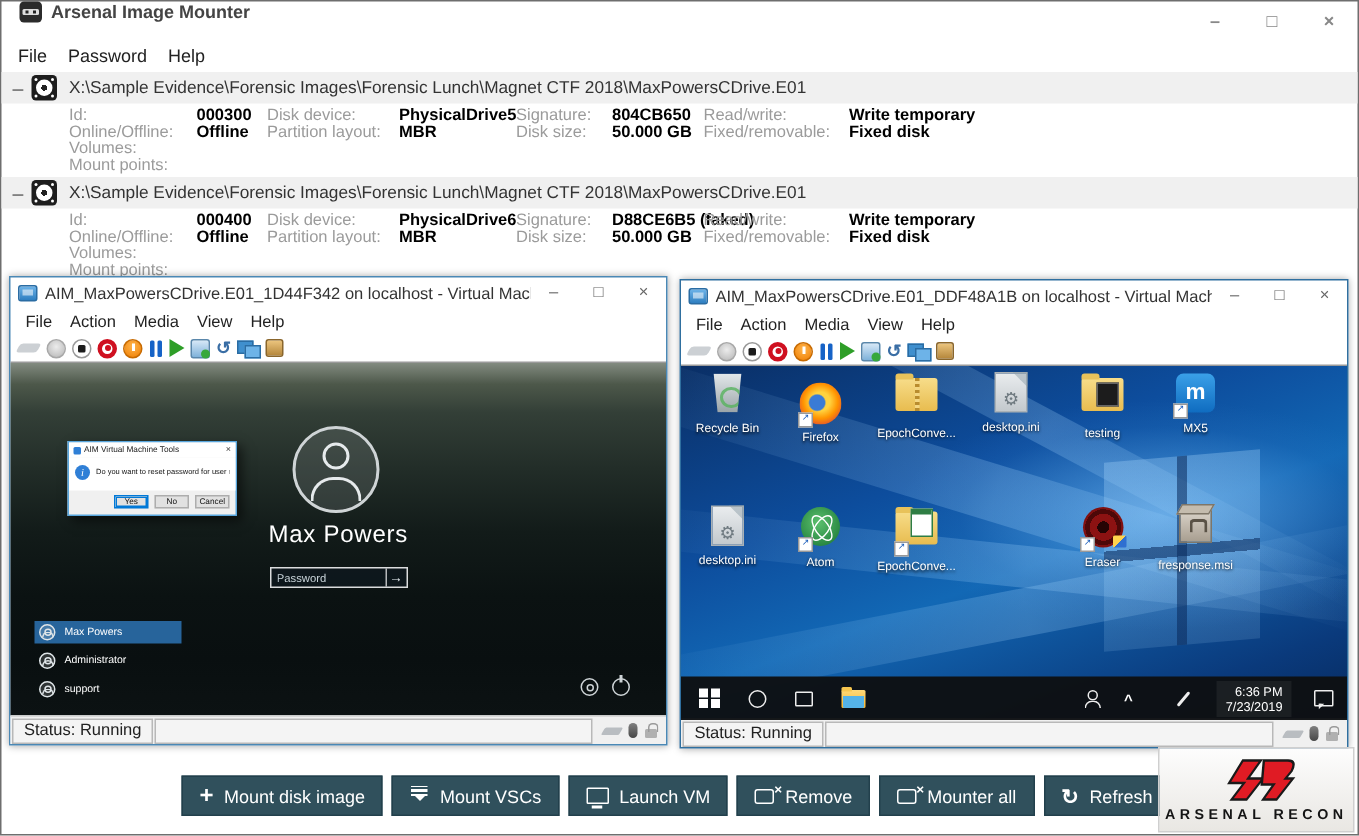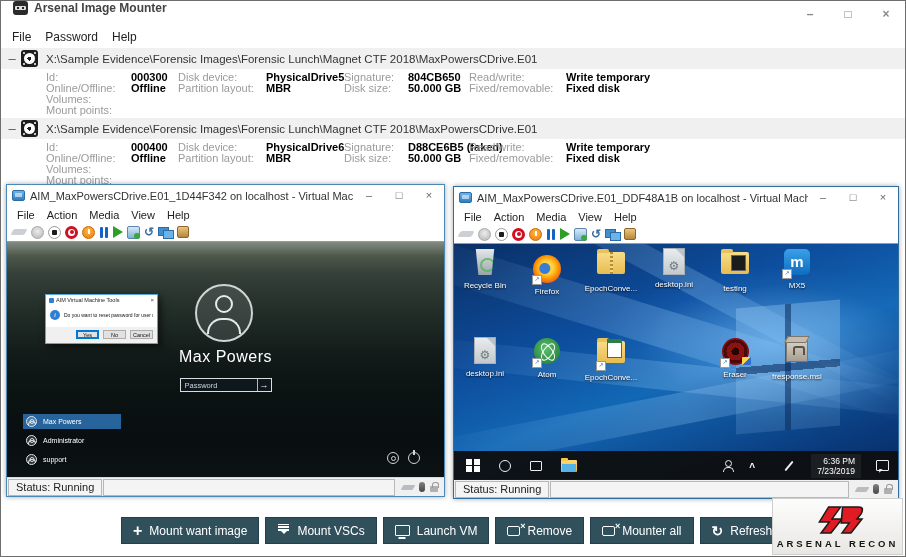--- a/index.html
+++ b/index.html
@@ -504,21 +504,21 @@
         <span class="si-kbd"></span>
         <span class="si-mouse"></span>
         <span class="si-lock"></span>
       </span>
     </div>
   </div>
 
   <div class="bottombar">
     <button class="bb-btn">
       <span class="bb-plus">+</span>
-      <span>Mount want image</span>
+      <span>Mount disk image</span>
     </button>
     <button class="bb-btn">
       <span class="bb-vsc"></span>
       <span>Mount VSCs</span>
     </button>
     <button class="bb-btn">
       <span class="bb-mon"></span>
       <span>Launch VM</span>
     </button>
     <button class="bb-btn">

